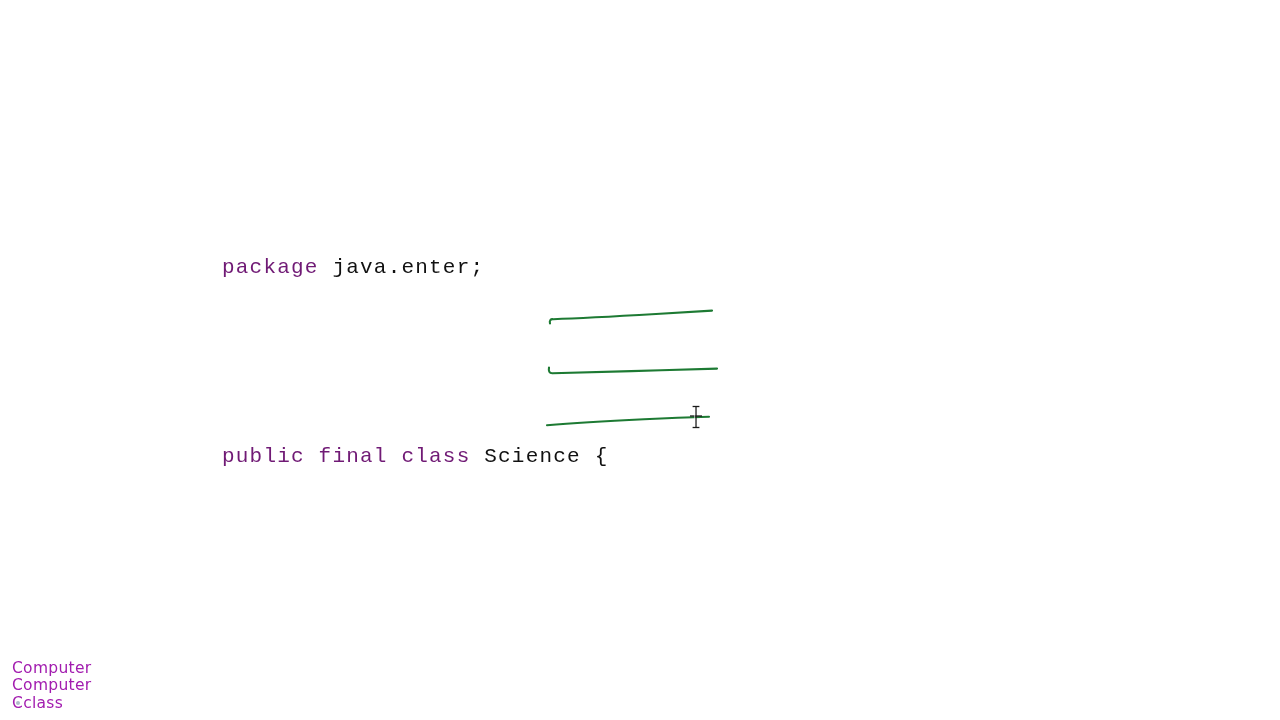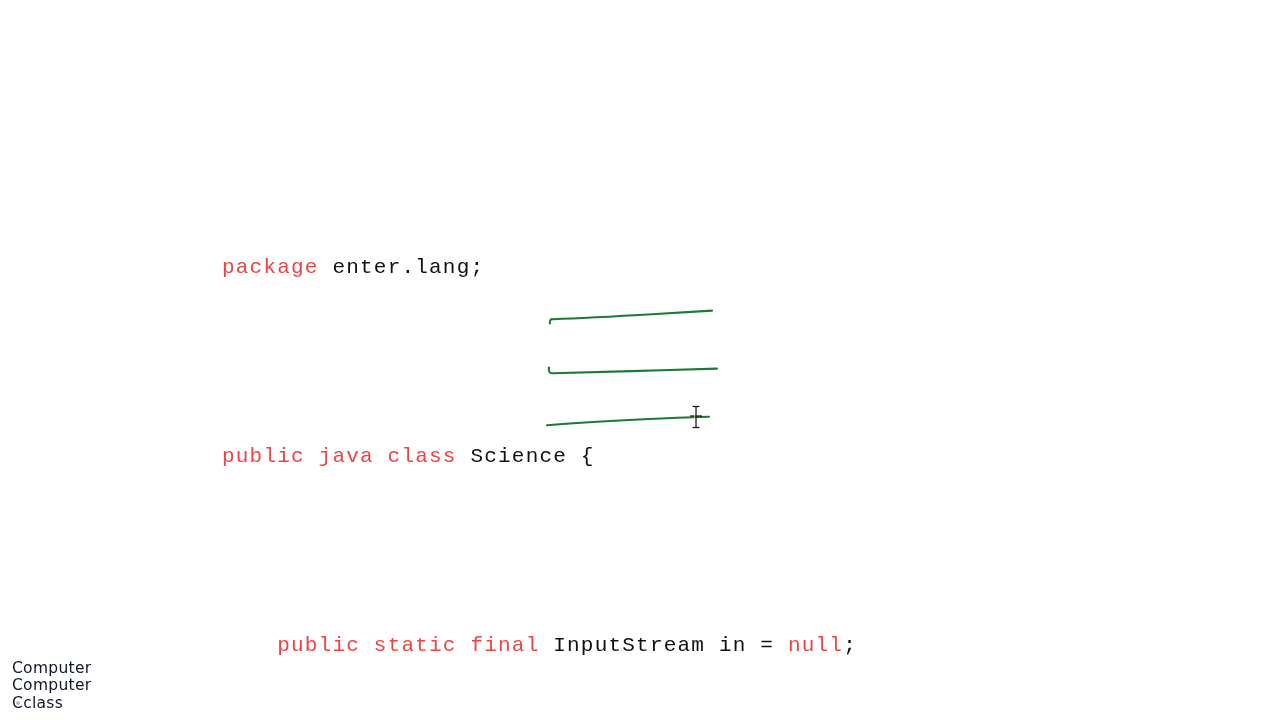--- a/index.html
+++ b/index.html
@@ -34,21 +34,21 @@
     color: #111111;
   }
   .code-line {
     position: relative;
     height: 26px;
     line-height: 26px;
   }
   .spacer-line {
     height: 25px;
   }
-  .kw   { color: #ef4444; }
+  .kw   { color: #701a75; }
   .plain{ color: #111111; }
 
   
   .annot {
     position: absolute;
     pointer-events: none;
     overflow: visible;
   }
   .annot path {
     fill: none;
@@ -70,21 +70,21 @@
 
   
   #logo {
     position: absolute;
     left: 12px;
     bottom: 8px;
     font-family: "DejaVu Sans", sans-serif;
     font-size: 15.5px;
     line-height: 17.5px;
     letter-spacing: 0.3px;
-    color: #0f172a;
+    color: #a21caf;
     user-select: none;
   }
   #logo .logo-row {
     display: block;
     white-space: nowrap;
   }
   .logo-c-mark {
     position: relative;
     display: inline-block;
   }
@@ -99,29 +99,28 @@
     background: #aebdc9;
   }
 </style>
 </head>
 <body>
 
 <div id="slide">
 
   <div id="code-block">
 
-    <div class="code-line"><span class="kw">package</span><span class="plain"> enter.lang;</span></div>
+    <div class="code-line"><span class="kw">package</span><span class="plain"> java.enter;</span></div>
 
     <div class="spacer-line"></div>
 
-    <div class="code-line"><span class="kw">public java class</span><span class="plain"> Science {</span></div>
+    <div class="code-line"><span class="kw">public final class</span><span class="plain"> Science {</span></div>
 
     <div class="spacer-line"></div>
 
-    <div class="code-line"><span class="plain">    </span><span class="kw">public static final</span><span class="plain"> InputStream in = </span><span class="kw">null</span><span class="plain">;</span></div>
 
     
 
     
 
     
 
     
 
     

